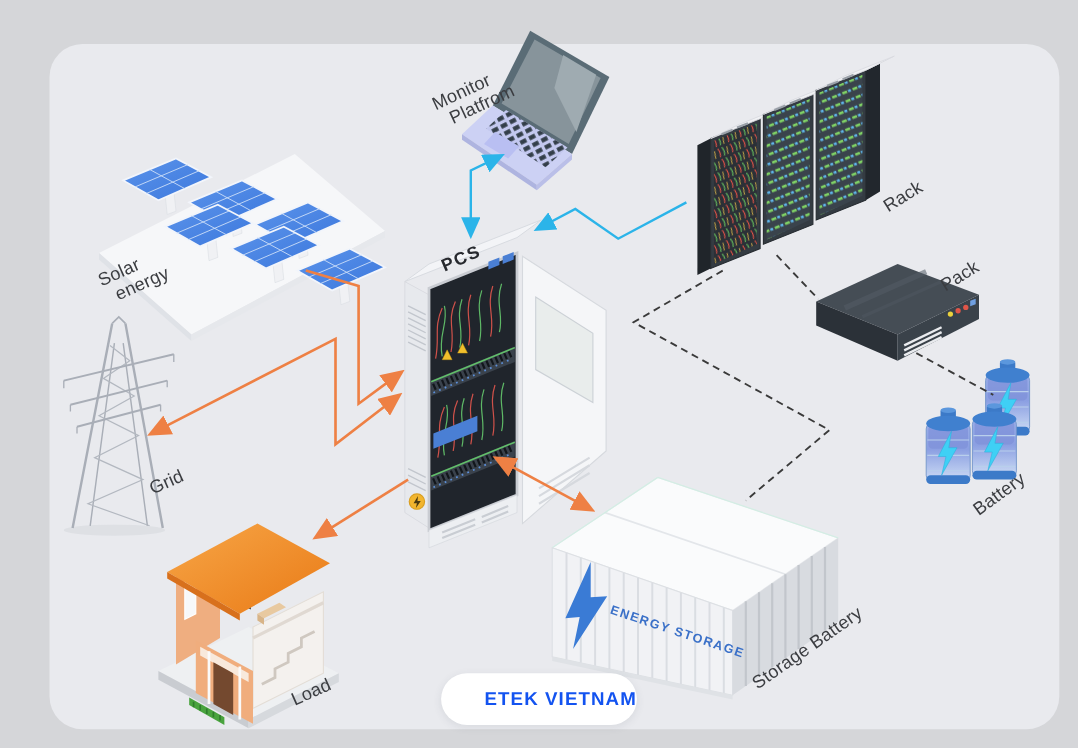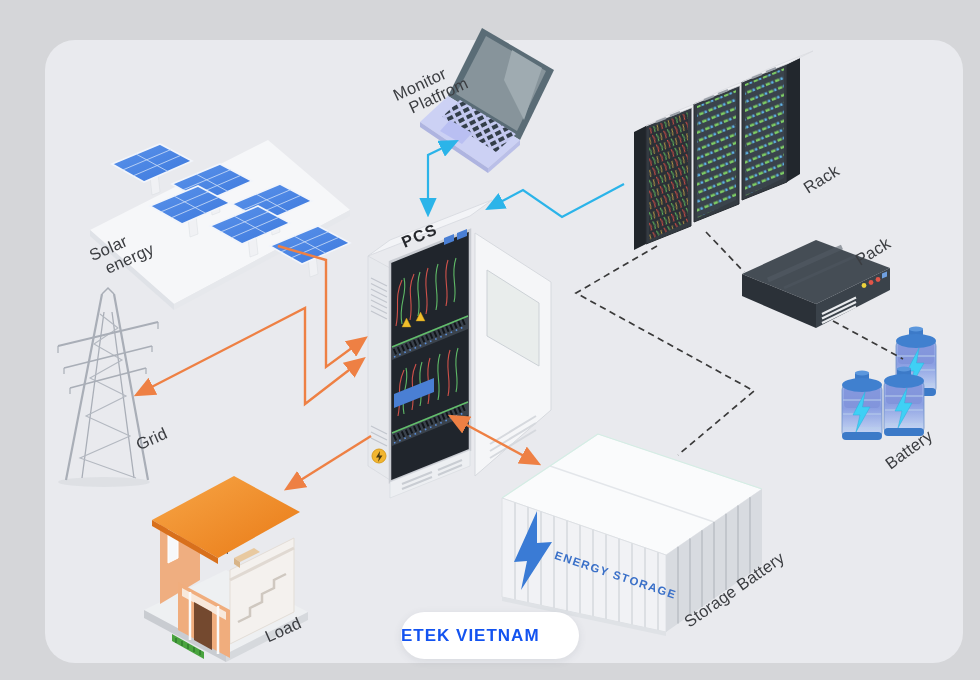--- a/index.html
+++ b/index.html
@@ -5,21 +5,21 @@
   html,body{margin:0;padding:0}
   body{width:980px;height:680px;background:#d5d6d9;font-family:"Liberation Sans",sans-serif;position:relative;overflow:hidden}
   .panel{position:absolute;left:45px;top:40px;width:918px;height:623px;background:#e9eaee;border-radius:30px}
   .comp{position:absolute;z-index:2}
   .comp svg{display:block;overflow:visible}
   #arrows{position:absolute;left:0;top:0;z-index:5;pointer-events:none}
   .lbl{position:absolute;z-index:6;color:#3b3d41;font-size:16.5px;line-height:1.12;transform-origin:0 50%;letter-spacing:.2px;white-space:nowrap}
   .lbl .ind{margin-left:9px}
   .pcs-label{position:absolute;left:401px;top:227px;z-index:6;font-weight:bold;font-size:16px;transform:rotate(-23deg);letter-spacing:1.5px;color:#27292e}
   .es-label{position:absolute;left:557px;top:549px;z-index:6;transform:rotate(18.5deg);transform-origin:0 0;font-weight:bold;font-size:11.5px;letter-spacing:1.4px;color:#3a70c8;white-space:nowrap}
-  .badge{position:absolute;left:401px;top:612px;width:178px;height:47px;background:#ffffff;border-radius:24px;z-index:7;display:flex;align-items:center;justify-content:flex-start;box-shadow:0 2px 8px rgba(60,70,90,.10)}
+  .badge{position:absolute;left:401px;top:612px;width:178px;height:47px;background:#ffffff;border-radius:24px;z-index:7;display:flex;align-items:center;justify-content:flex-end;box-shadow:0 2px 8px rgba(60,70,90,.10)}
   .badge span{color:#1353f0;font-weight:800;font-size:17px;letter-spacing:1px}
 </style>
 </head>
 <body>
 
 <div class="panel"></div>
 
 <div class="comp" style="left:82px;top:122px">
 <svg width="270" height="190" viewBox="0 0 270 190">
   <defs>

